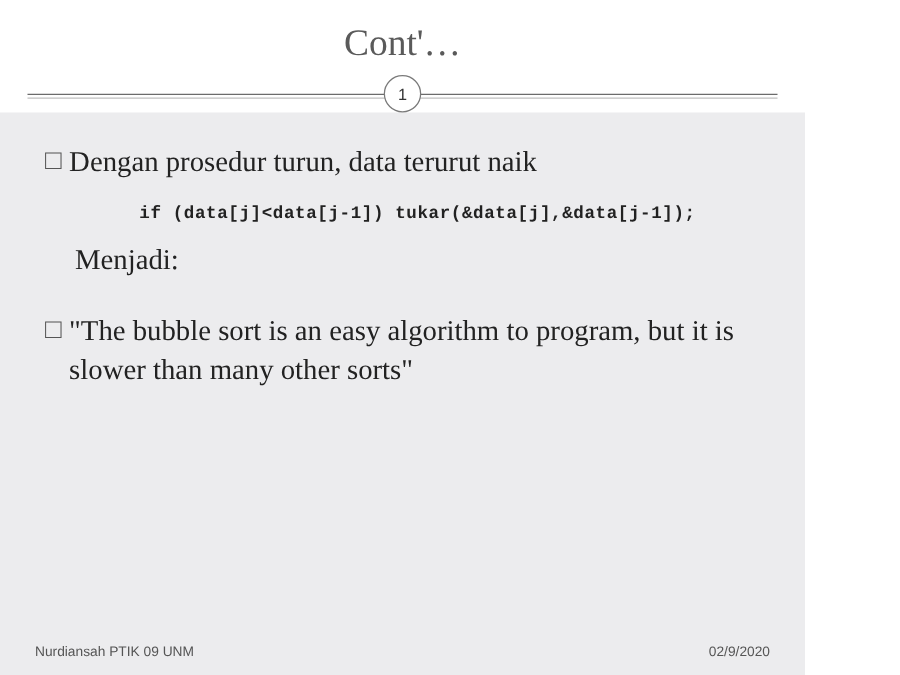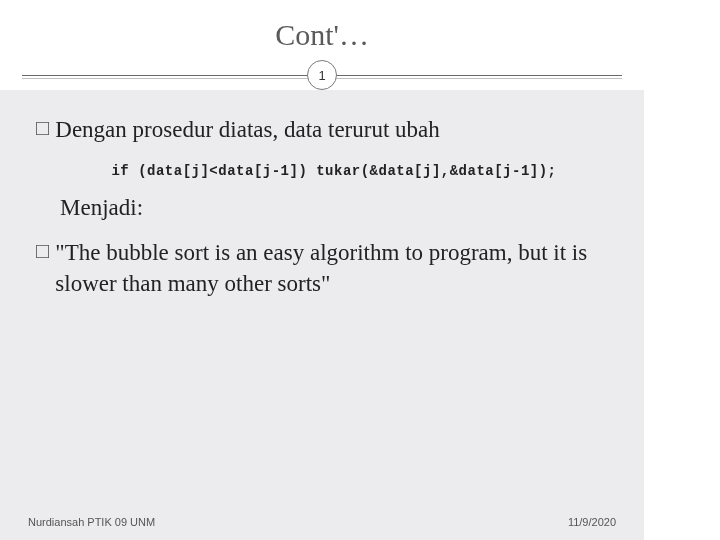--- a/index.html
+++ b/index.html
@@ -9,53 +9,53 @@
   .title { font-size: 30px; color: #5a5a5a; font-weight: normal; }
   .divider-wrap { position: relative; height: 30px; display: flex; align-items: center; justify-content: center; }
   .hr1 { position: absolute; left: 22px; right: 22px; top: 50%; border: none; border-top: 1.5px solid #6b6b6b; }
   .hr2 { position: absolute; left: 22px; right: 22px; top: calc(50% + 3px); border: none; border-top: 1px solid #c0c0c0; }
   .badge { position: relative; z-index: 2; width: 30px; height: 30px; border-radius: 50%; background: #fff; border: 1.5px solid #7a7a7a; display: flex; align-items: center; justify-content: center; font-size: 13px; color: #333; font-family: Arial, sans-serif; }
   .greyband { background: #ececee; flex: 1; padding: 24px 36px 0 36px; position: relative; }
   .bullet-row { display: flex; align-items: flex-start; gap: 6px; }
   .square { font-size: 22px; line-height: 1.25; color: #555; font-family: Arial, sans-serif; }
   .body-text { font-size: 23px; line-height: 1.35; color: #222; }
   .code { font-family: 'Courier New', monospace; font-size: 14px; font-weight: bold; letter-spacing: 0.5px; color: #222; margin: 18px 0 16px 24px; text-align: center; }
-  .menjadi { font-size: 23px; color: #222; margin: 0 0 16px 24px; }
+  .menjadi { font-size: 23px; color: #222; margin: 0 0 28px 24px; }
   .quote-row { display: flex; align-items: flex-start; gap: 6px; margin-top: 4px; }
   .footer { position: absolute; bottom: 12px; left: 28px; right: 28px; display: flex; justify-content: space-between; font-family: Arial, sans-serif; font-size: 11px; color: #555; }
 </style>
 </head>
 <body>
 
 <div class="slide">
   <div class="header">
     <div class="title">Cont'…</div>
   </div>
   <div class="divider-wrap">
     <hr class="hr1">
     <hr class="hr2">
     <div class="badge">1</div>
   </div>
   <div class="greyband">
 
     <div class="bullet-row">
       <span class="square">□</span>
       <div>
-        <div class="body-text">Dengan prosedur diatas,  data terurut ubah</div>
+        <div class="body-text">Dengan prosedur turun,  data terurut naik</div>
       </div>
     </div>
 
     <div class="code">if (data[j]&lt;data[j-1]) tukar(&amp;data[j],&amp;data[j-1]);</div>
 
     <div class="menjadi">Menjadi:</div>
 
 
     <div class="quote-row">
       <span class="square">□</span>
       <div class="body-text">"The bubble sort is an easy algorithm to program, but it is slower than many other sorts"</div>
     </div>
 
     <div class="footer">
       <span>Nurdiansah PTIK 09 UNM</span>
-      <span>11/9/2020</span>
+      <span>02/9/2020</span>
     </div>
   </div>
 </div>
 
 </body></html>

